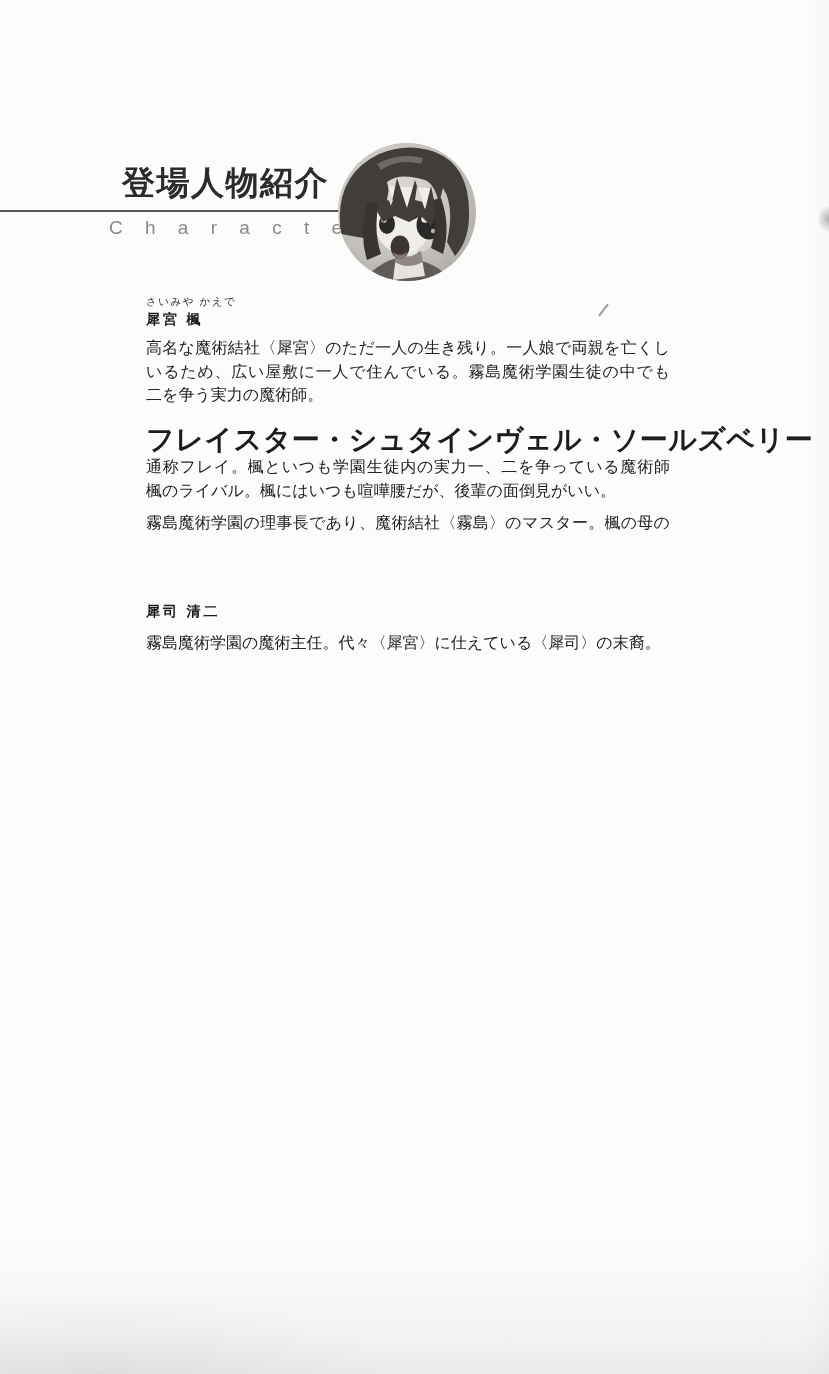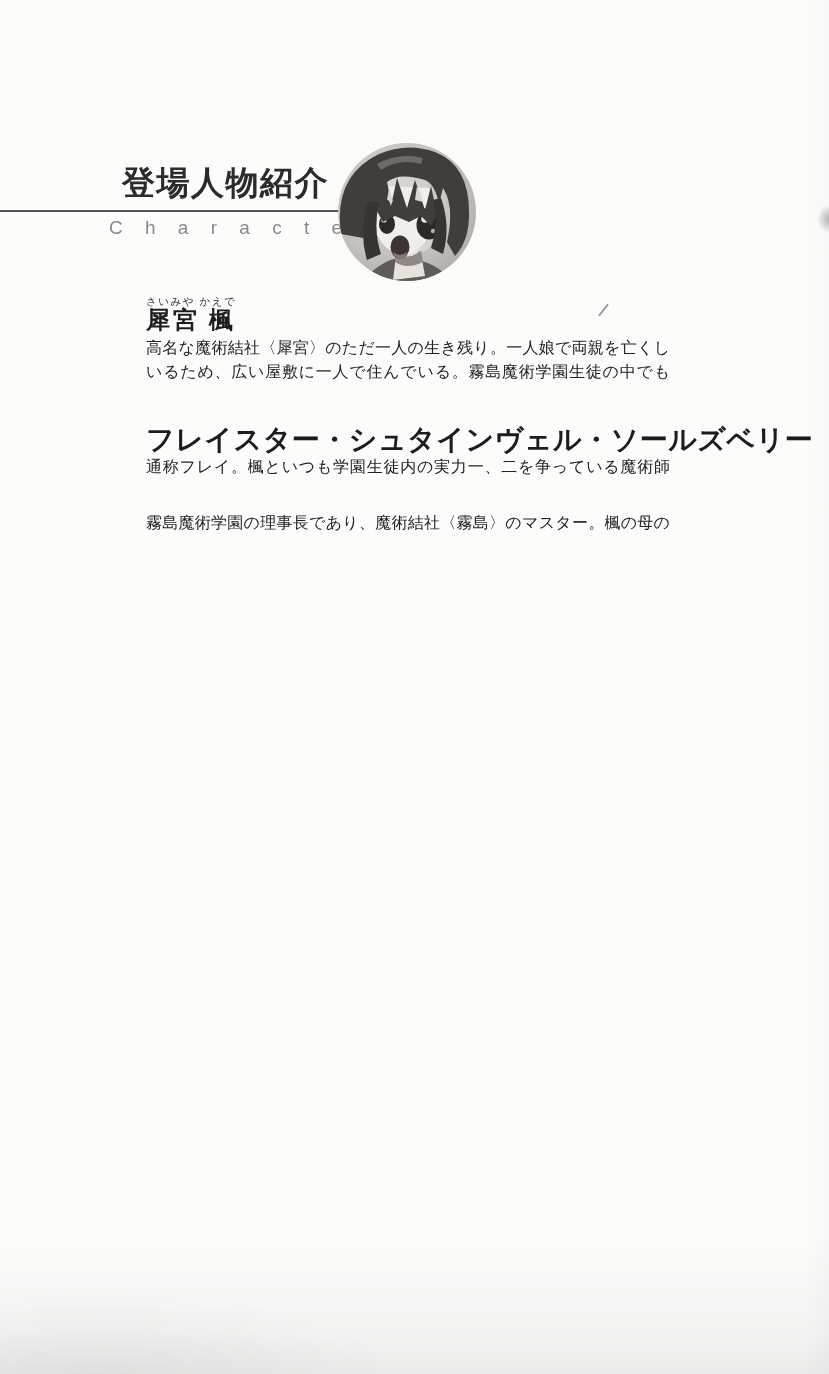--- a/index.html
+++ b/index.html
@@ -51,21 +51,21 @@
   }
 
   
   .entry { position: absolute; left: 107px; width: 524px; margin-left: 39px; }
   .furigana {
     font-size: 10.5px; letter-spacing: 1.5px; line-height: 12px;
     color: #2e2e2e; white-space: nowrap;
   }
   .char-name {
     font-family: "Liberation Serif", "DejaVu Serif", serif;
-    font-weight: 700; font-size: 24px; letter-spacing: 3px;
+    font-weight: 700; font-size: 14px; letter-spacing: 3px;
     line-height: 26px; color: #1c1c1c; white-space: nowrap;
   }
   .char-name.katakana {
     font-size: 28px; letter-spacing: 0.5px; line-height: 26px;
   }
   .body-block { margin-top: 3px; }
   .body-line {
     font-size: 16px; line-height: 23.5px; color: #222;
     text-align: justify; white-space: nowrap;
   }
@@ -141,30 +141,36 @@
     </g>
   </svg>
 </div>
 
 <div class="entry" id="entry-1">
   <div class="furigana">さいみや かえで</div>
   <div class="char-name">犀宮 楓</div>
   <div class="body-block">
     <div class="body-line full">高名な魔術結社〈犀宮〉のただ一人の生き残り。一人娘で両親を亡くして</div>
     <div class="body-line full">いるため、広い屋敷に一人で住んでいる。霧島魔術学園生徒の中でも一、</div>
+    <div class="body-line">二を争う実力の魔術師。</div>
   </div>
 </div>
 
 <div class="entry" id="entry-2">
   <div class="char-name katakana">フレイスター・シュタインヴェル・ソールズベリー</div>
   <div class="body-block">
     <div class="body-line full">通称フレイ。楓といつも学園生徒内の実力一、二を争っている魔術師で、</div>
+    <div class="body-line">楓のライバル。楓にはいつも喧嘩腰だが、後輩の面倒見がいい。</div>
   </div>
 </div>
 
 <div class="entry" id="entry-3">
   <div class="body-block">
     <div class="body-line full">霧島魔術学園の理事長であり、魔術結社〈霧島〉のマスター。楓の母の兄</div>
   </div>
 </div>
 
 <div class="entry" id="entry-4">
+  <div class="char-name">犀司 清二</div>
+  <div class="body-block">
+    <div class="body-line">霧島魔術学園の魔術主任。代々〈犀宮〉に仕えている〈犀司〉の末裔。</div>
+  </div>
 </div>
 
 </body></html>

